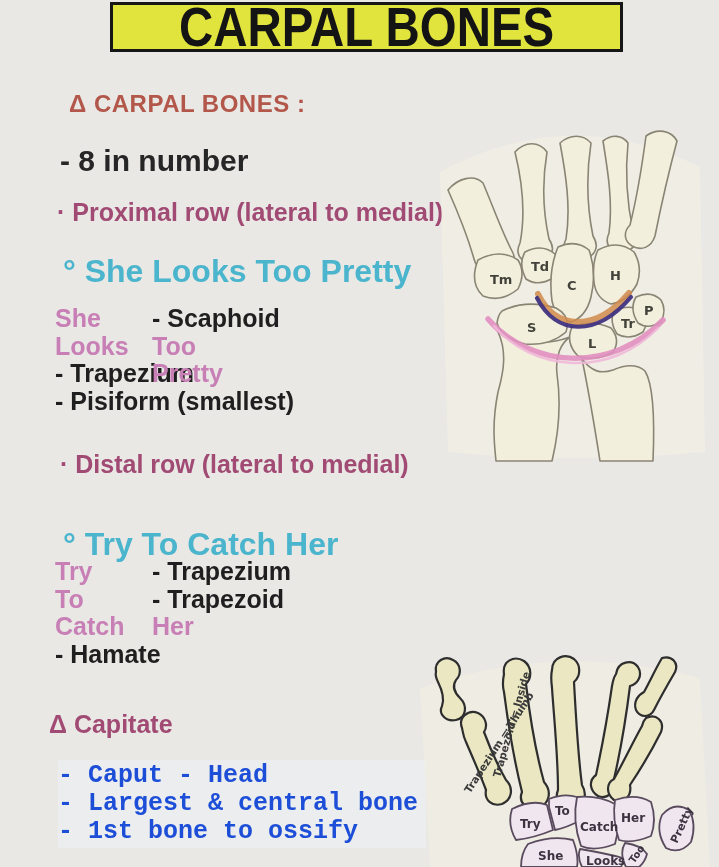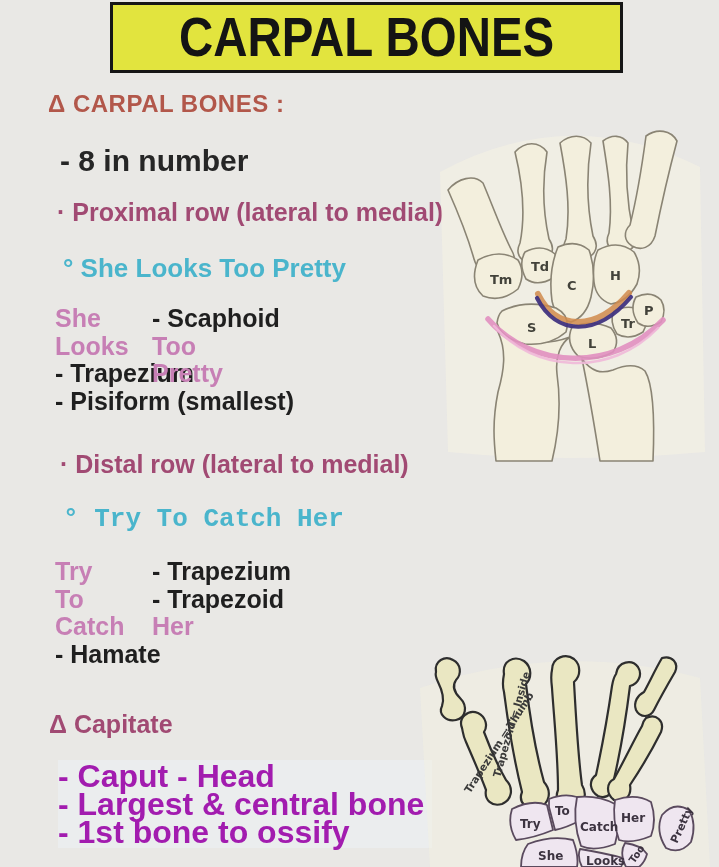--- a/index.html
+++ b/index.html
@@ -4,73 +4,73 @@
 <style>
   html,body{margin:0;padding:0;}
   body{
     width:719px;height:867px;position:relative;overflow:hidden;
     background:#e9e8e5;
     font-family:"Liberation Sans",sans-serif;
   }
   .abs{position:absolute;}
   
   .title-band{
-    left:110px;top:2px;width:513px;height:71px;
+    left:110px;top:2px;width:513px;height:50px;
     background:#e2e43e;border:3px solid #161616;box-sizing:border-box;
     display:flex;align-items:center;justify-content:center;
   }
   .title-text{
     font-size:51px;font-weight:bold;color:#141414;
     letter-spacing:0px;transform:scaleX(.93) scaleY(1.08);
     white-space:nowrap;
   }
   
   .h-red{color:#b2574a;font-size:24px;font-weight:bold;letter-spacing:.5px;}
   .t-black{color:#262626;font-size:30px;font-weight:bold;}
   .t-plum{color:#a14a73;font-size:25px;font-weight:bold;}
-  .t-cyan{color:#4ab5cc;font-size:26px;font-weight:bold;}
+  .t-cyan{color:#4ab5cc;font-size:32px;font-weight:bold;}
   .mnemo{
     display:grid;grid-template-columns:97px auto;
     font-size:25px;font-weight:bold;line-height:27.5px;white-space:nowrap;
   }
   .mnemo .w{color:#c77fb5;}
   .mnemo .d{color:#1f1f1f;}
-  .cap-list{font-size:32px;font-weight:bold;color:#a21caf;line-height:28px;white-space:nowrap;
-    background:rgba(236,241,246,.55);padding:2px 8px 2px 0;}
+  .cap-list{font-size:25px;font-weight:bold;color:#1d4ed8;line-height:28px;white-space:nowrap;
+    background:rgba(236,241,246,.55);padding:2px 8px 2px 0;font-family:Liberation Mono, monospace;}
   .nowrap{white-space:nowrap;}
   svg text{font-family:"DejaVu Sans",sans-serif;}
 </style>
 </head>
 <body>
 
 <div class="abs title-band">
   <div class="title-text">CARPAL BONES</div>
 </div>
 
-<div class="abs h-red nowrap" style="left:48px;top:90px;">Δ CARPAL BONES :</div>
+<div class="abs h-red nowrap" style="left:69px;top:90px;">Δ CARPAL BONES :</div>
 
 <div class="abs t-black nowrap" style="left:60px;top:144px;">- 8 in number</div>
 
 <div class="abs t-plum nowrap" style="left:57px;top:198px;">· Proximal row (lateral to medial)</div>
 
 <div class="abs t-cyan nowrap" style="left:63px;top:253px;">° She Looks Too Pretty</div>
 
 <div class="abs mnemo" style="left:55px;top:305px;">
   <span class="w">She</span>
   <span class="d">- Scaphoid</span>
   <span class="w">Looks</span>
   <span class="w">Too</span>
   <span class="d">- Trapezium</span>
   <span class="w">Pretty</span>
   <span class="d">- Pisiform (smallest)</span>
 </div>
 
 <div class="abs t-plum nowrap" style="left:60px;top:450px;">· Distal row (lateral to medial)</div>
 
-<div class="abs t-cyan nowrap" style="left:63px;top:504px;font-family:Liberation Mono, monospace;">° Try To Catch Her</div>
+<div class="abs t-cyan nowrap" style="left:63px;top:526px;">° Try To Catch Her</div>
 
 <div class="abs mnemo" style="left:55px;top:558px;">
   <span class="w">Try</span>
   <span class="d">- Trapezium</span>
   <span class="w">To</span>
   <span class="d">- Trapezoid</span>
   <span class="w">Catch</span>
   <span class="w">Her</span>
   <span class="d">- Hamate</span>
 </div>

